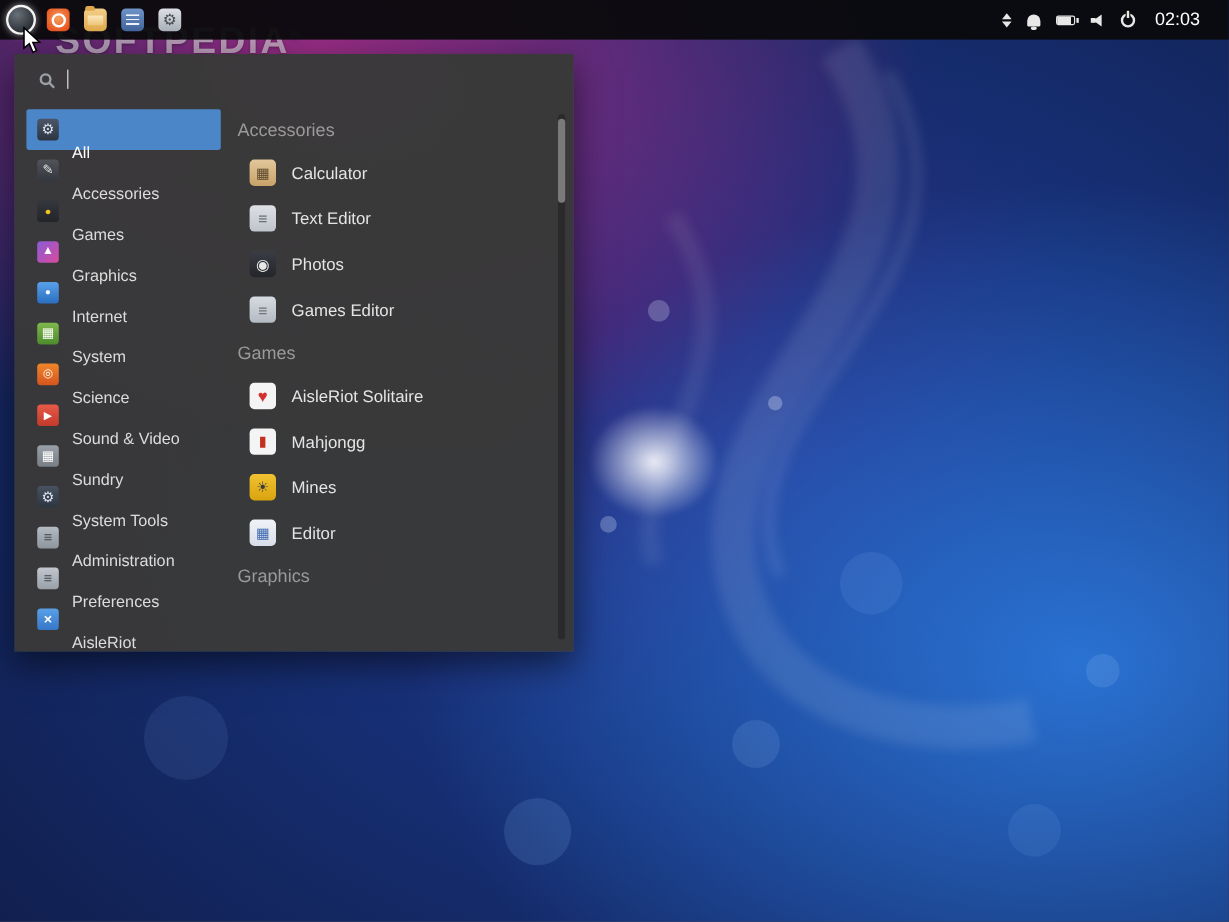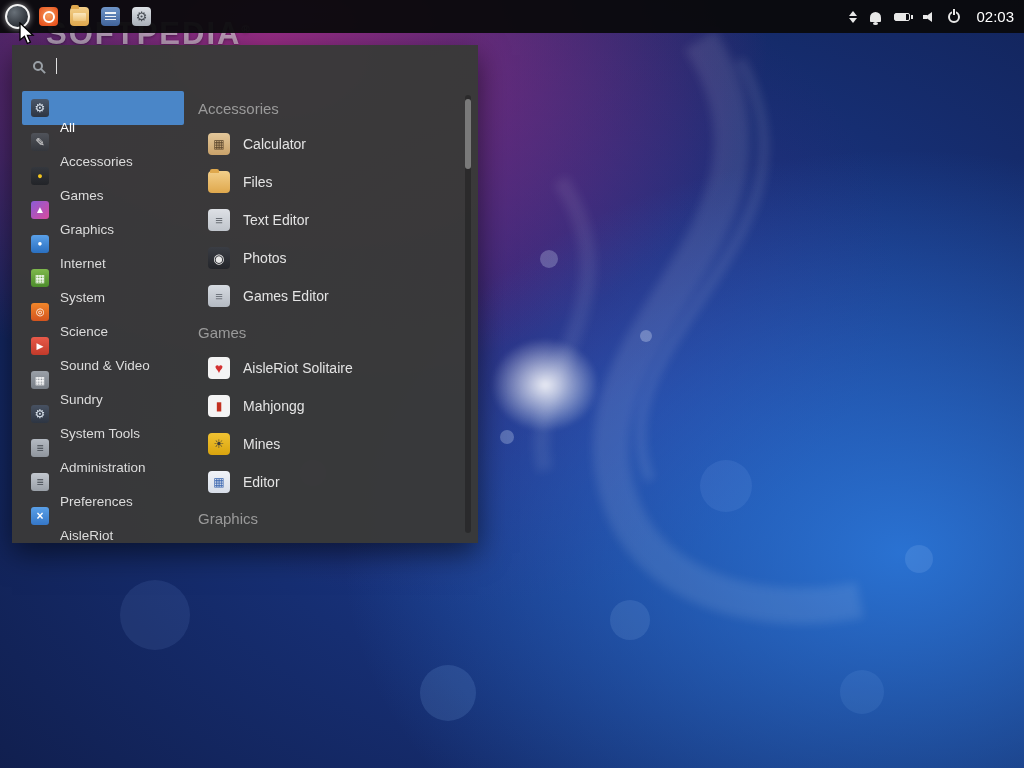--- a/index.html
+++ b/index.html
@@ -57,21 +57,21 @@
   }
   .l-software { background:radial-gradient(circle at 50% 42%, #f6a05e, #e85420 78%); }
   .l-software::after { content:""; width:8px; height:8px; border:2px solid #fff; border-radius:50%; }
   .l-files2 { background:linear-gradient(#f3cf8a,#dfa84d); }
   .l-files2::before { content:""; position:absolute; top:-2px; left:1px; width:8px; height:4px; background:#dfa84d; border-radius:2px 2px 0 0; }
   .l-files2::after { content:""; width:13px; height:8px; background:linear-gradient(#fbe7bd,#eec478); border-radius:1px; }
   .l-terminal { background:linear-gradient(#6f95c8,#41639a); }
   .l-terminal::after { content:""; width:11px; height:10px; background:repeating-linear-gradient(rgba(255,255,255,0.9) 0 1.5px, transparent 1.5px 3.5px); }
   .l-settings { background:linear-gradient(#dde1e6,#a9afb8); color:#474c53; font-size:13px; line-height:1; }
 
-  .panel-right { margin-left:auto; display:flex; align-items:center; gap:13px; padding-right:10px; }
+  .panel-right { margin-left:auto; display:flex; align-items:center; gap:13px; padding-right:24px; }
   .sicon { display:flex; align-items:center; justify-content:center; cursor:pointer; }
   .s-network { display:flex; flex-direction:column; gap:2px; align-items:center; }
   .s-network .up   { width:0; height:0; border-left:4px solid transparent; border-right:4px solid transparent; border-bottom:5px solid #e8e8e8; }
   .s-network .down { width:0; height:0; border-left:4px solid transparent; border-right:4px solid transparent; border-top:5px solid #e8e8e8; }
   .s-bell { width:11px; height:10px; background:#e8e8e8; border-radius:6px 6px 1px 1px; position:relative; }
   .s-bell::after { content:""; position:absolute; left:3px; bottom:-3px; width:5px; height:3px; background:#e8e8e8; border-radius:50%; }
   .s-battery { width:16px; height:8px; border:1px solid #e8e8e8; border-radius:2px; position:relative; background:linear-gradient(to right,#e8e8e8 0 82%, transparent 82%); }
   .s-battery::after { content:""; position:absolute; right:-4px; top:1px; width:2px; height:4px; background:#e8e8e8; }
   .s-volume { position:relative; width:12px; height:11px; }
   .s-volume::before { content:""; position:absolute; left:0; top:3.5px; width:4px; height:4px; background:#e8e8e8; }
@@ -257,24 +257,20 @@
     </div>
 
     <div class="app-col">
       <div class="sec-header">Accessories</div>
 
       <div class="app-row">
         <span class="aic ic-calculator">▦</span>
         <span class="app-label">Calculator</span>
       </div>
       <div class="app-row">
-        <span class="aic ic-filesapp"></span>
-        <span class="app-label">Files</span>
-      </div>
-      <div class="app-row">
         <span class="aic ic-menueditor">≡</span>
         <span class="app-label">Text Editor</span>
       </div>
       <div class="app-row">
         <span class="aic ic-photos">◉</span>
         <span class="app-label">Photos</span>
       </div>
       <div class="app-row">
         <span class="aic ic-texteditor">≡</span>
         <span class="app-label">Games Editor</span>

